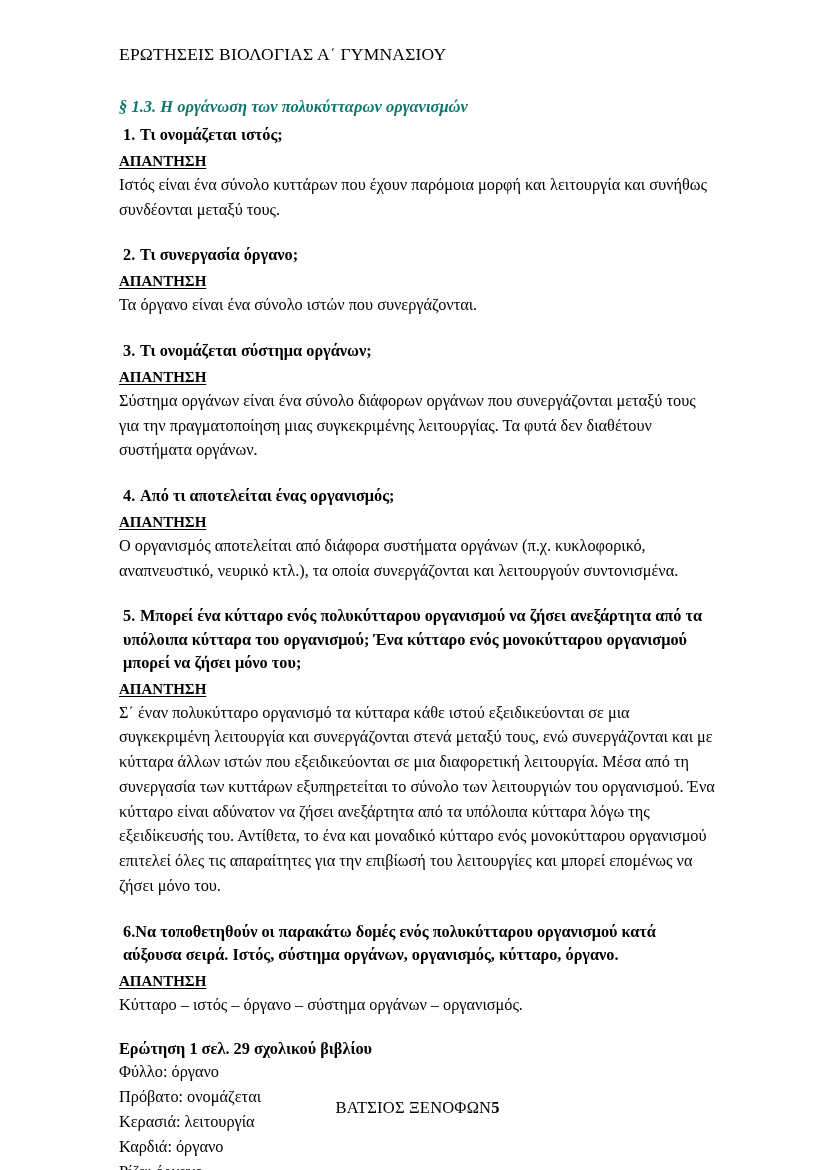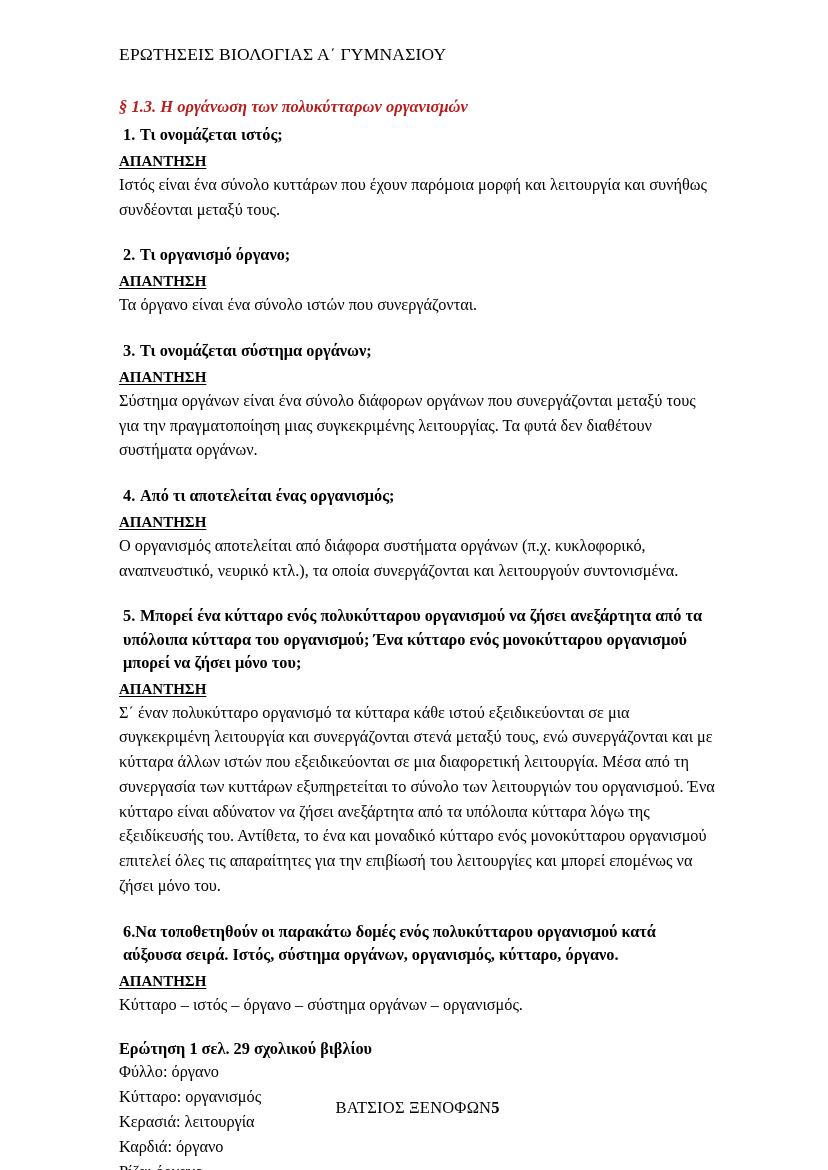--- a/index.html
+++ b/index.html
@@ -116,37 +116,37 @@
 </style>
 </head>
 <body>
 
 <div class="page">
 
   <div class="doc-header">ΕΡΩΤΗΣΕΙΣ ΒΙΟΛΟΓΙΑΣ Α΄ ΓΥΜΝΑΣΙΟΥ</div>
 
   <div class="body-block">
 
-    <div class="section-heading" style="color: #b91c1c;">§ 1.3. Η οργάνωση των πολυκύτταρων οργανισμών</div>
+    <div class="section-heading" style="color: #0f766e;">§ 1.3. Η οργάνωση των πολυκύτταρων οργανισμών</div>
 
     <div>
       <p class="q">
         <span class="num q-indent">1.</span><span>Τι ονομάζεται ιστός;</span>
       </p>
       <p class="answer-label-wrap">
         <span class="answer-label">ΑΠΑΝΤΗΣΗ</span>
       </p>
       <p class="a">Ιστός είναι ένα σύνολο κυττάρων που έχουν παρόμοια μορφή και λειτουργία και συνήθως συνδέονται μεταξύ τους.</p>
     </div>
 
     <div class="gap"></div>
 
     <div>
       <p class="q">
-        <span class="num q-indent">2.</span><span>Τι οργανισμό όργανο;</span>
+        <span class="num q-indent">2.</span><span>Τι συνεργασία όργανο;</span>
       </p>
       <p class="answer-label-wrap">
         <span class="answer-label">ΑΠΑΝΤΗΣΗ</span>
       </p>
       <p class="a">Τα όργανο είναι ένα σύνολο ιστών που συνεργάζονται.</p>
     </div>
 
     <div class="gap"></div>
 
     <div>
@@ -193,21 +193,21 @@
         <span class="answer-label">ΑΠΑΝΤΗΣΗ</span>
       </p>
       <p class="a">Κύτταρο – ιστός – όργανο – σύστημα οργάνων – οργανισμός.</p>
     </div>
 
     <div class="gap-lg"></div>
 
     <div>
       <p class="sub-heading">Ερώτηση 1 σελ. 29 σχολικού βιβλίου</p>
       <p class="list-line">Φύλλο: όργανο</p>
-      <p class="list-line">Κύτταρο: οργανισμός</p>
+      <p class="list-line">Πρόβατο: ονομάζεται</p>
       <p class="list-line">Κερασιά: λειτουργία</p>
       <p class="list-line">Καρδιά: όργανο</p>
       <p class="list-line">Ρίζα: όργανο</p>
       <p class="list-line">Ερυθρό αιμοσφαίριο: κύτταρο</p>
     </div>
 
     <div class="gap-lg"></div>
 
   </div>
 

